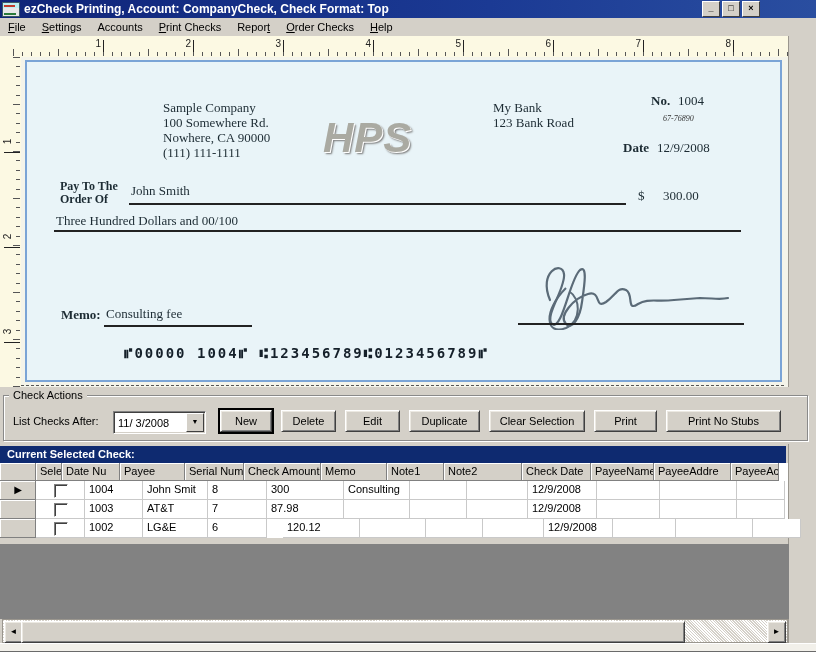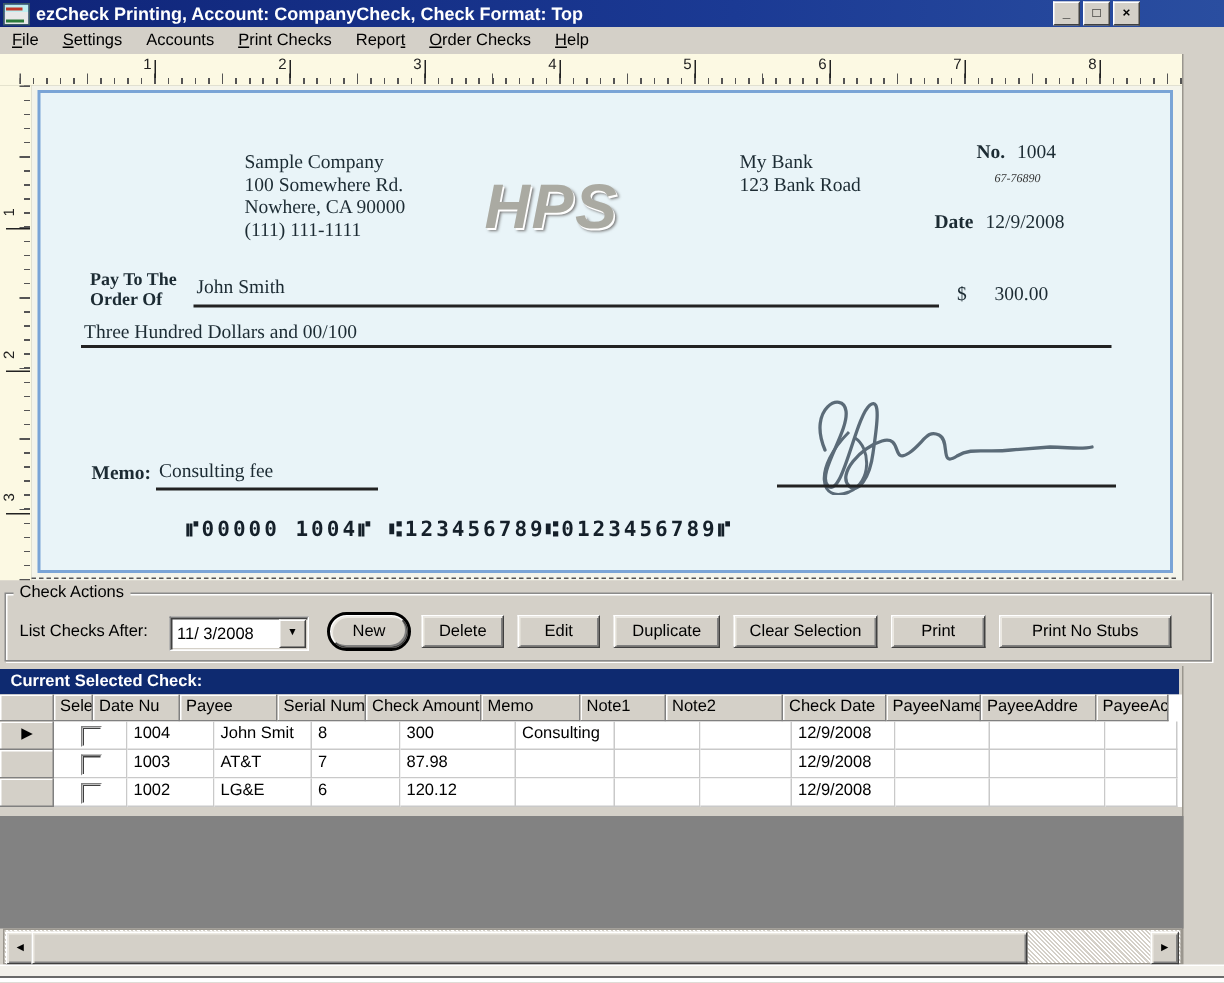--- a/index.html
+++ b/index.html
@@ -222,21 +222,21 @@
 
 <div class="abs actions">
   <div class="groupbox"></div>
   <div class="grouptitle">Check Actions</div>
   <div class="listlabel">List Checks After:</div>
   <div class="combo">
     <span class="val">11/ 3/2008</span>
     <span class="dropbtn">▼</span>
   </div>
   <div class="btnrow">
-      <div class="btn btn-default" style="width: 52px; border-radius: 11px;">New</div>
+      <div class="btn btn-default" style="width: 52px;">New</div>
       <div class="btn" style="width: 55px;">Delete</div>
       <div class="btn" style="width: 55px;">Edit</div>
       <div class="btn" style="width: 71px;">Duplicate</div>
       <div class="btn" style="width: 96px;">Clear Selection</div>
       <div class="btn" style="width: 63px;">Print</div>
       <div class="btn" style="width: 115px;">Print No Stubs</div>
     </div>
 </div>
 
 <div class="abs banner">Current Selected Check:</div>
@@ -295,21 +295,21 @@
         <div class="gc" style="width: 48px;"></div>
       </div>
       <div class="grow">
         <div class="gc sel" style="width: 36px;"></div>
         <div class="gc cbcell" style="width: 49px;">
           <div class="checkbox"></div>
         </div>
         <div class="gc" style="width: 58px;">1002</div>
         <div class="gc" style="width: 65px;">LG&amp;E</div>
         <div class="gc" style="width: 59px;">6</div>
-        <div class="gc" style="width: 77px;">120.12</div>
+        <div class="gc" style="width: 77px; margin-left: 16px;">120.12</div>
         <div class="gc" style="width: 66px;"></div>
         <div class="gc" style="width: 57px;"></div>
         <div class="gc" style="width: 61px;"></div>
         <div class="gc" style="width: 69px;">12/9/2008</div>
         <div class="gc" style="width: 63px;"></div>
         <div class="gc" style="width: 77px;"></div>
         <div class="gc" style="width: 48px;"></div>
       </div>
     </div>
 </div>

